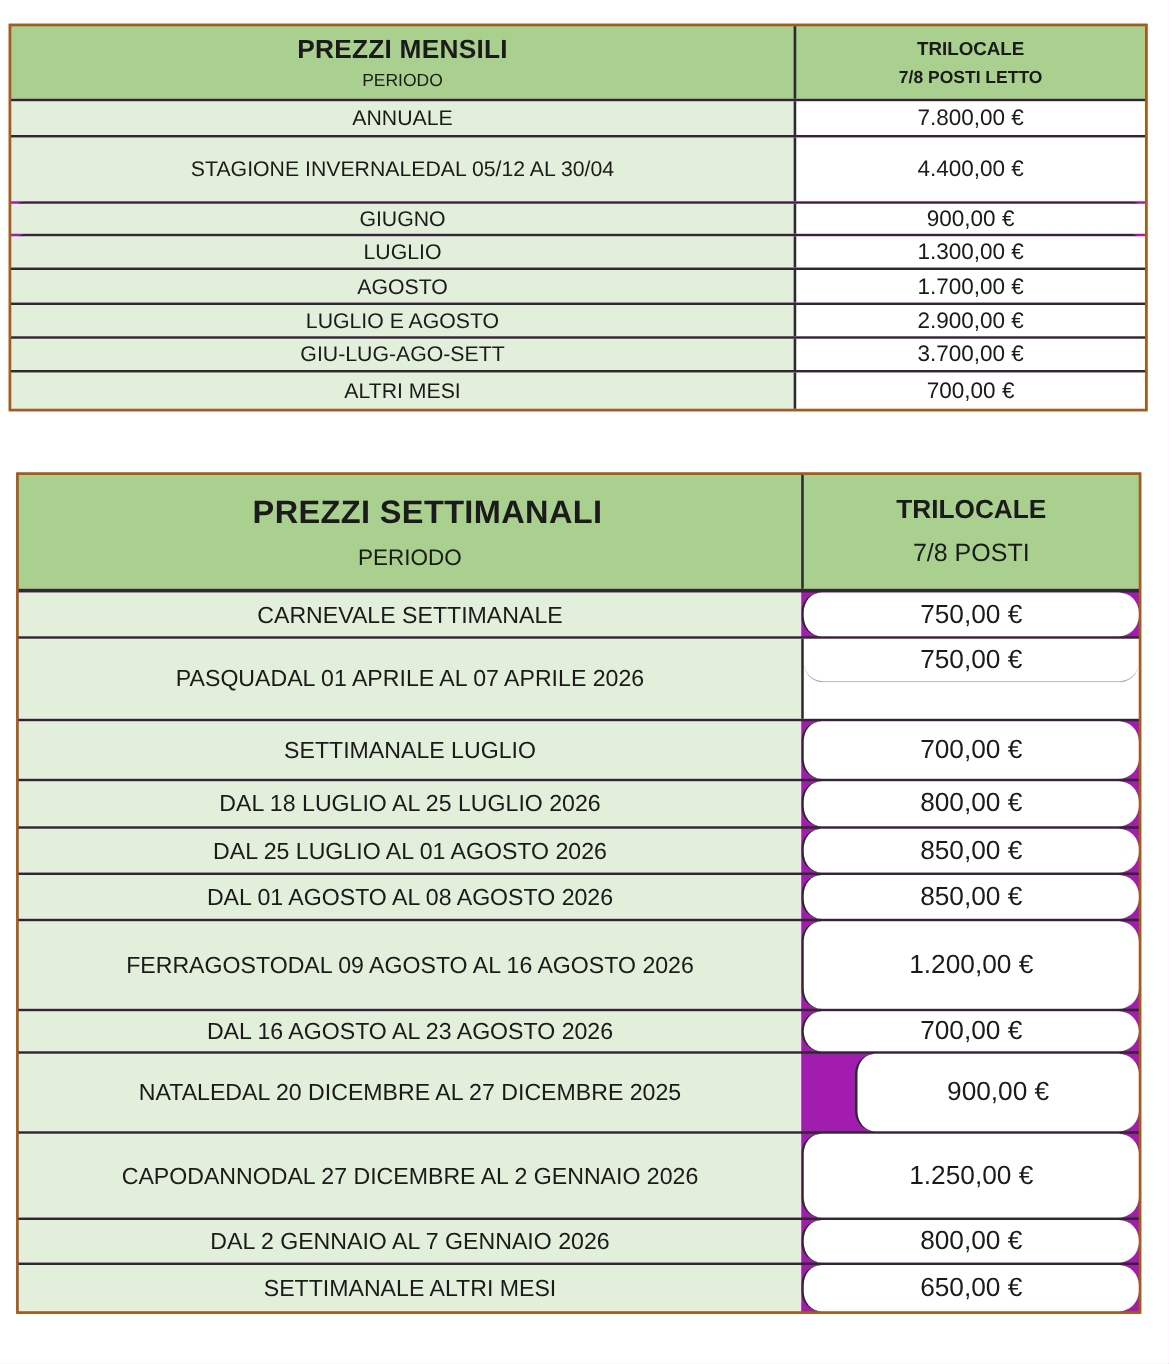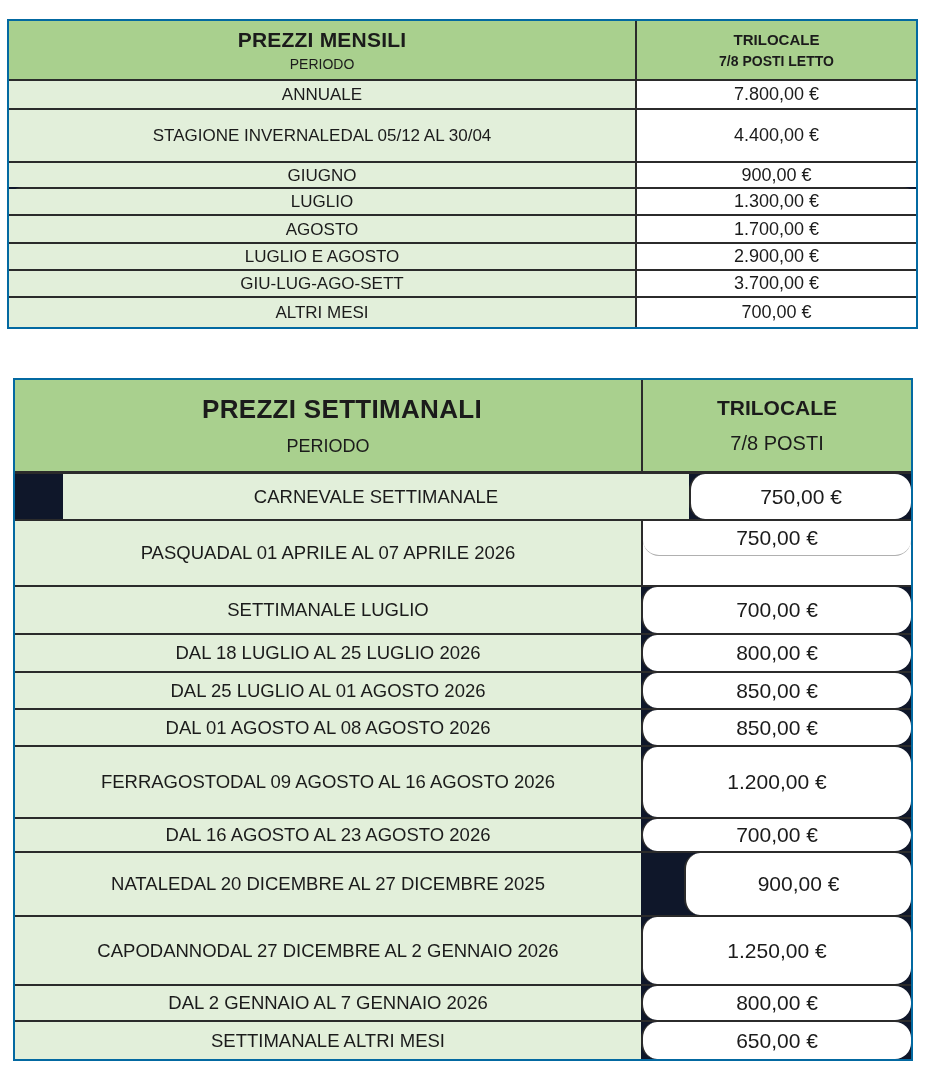--- a/index.html
+++ b/index.html
@@ -12,22 +12,22 @@
   .page {
     position: relative;
     width: 935px;
     height: 1091px;
     background: #ffffff;
     overflow: hidden;
   }
   .tbl {
     position: absolute;
     box-sizing: border-box;
-    border: 2px solid #0369a1;
-    background: #0f172a;
+    border: 2px solid #a16207;
+    background: #a21caf;
   }
   #monthly-table { left: 7px;  top: 19px;  width: 911px; }
   #weekly-table  { left: 13px; top: 378px; width: 900px; }
 
   .row {
     display: grid;
     grid-template-columns: 626px 1fr;
     box-sizing: border-box;
   }
   .row + .row { border-top: 2px solid #2b2b2b; }
@@ -101,21 +101,21 @@
     </div>
 
     <div class="row" style="height:53px;">
       <div class="c c-left two-line">
         <span class="p-label">STAGIONE INVERNALE</span>
         <span class="p-label">DAL 05/12 AL 30/04</span>
       </div>
       <div class="c c-right price">4.400,00 €</div>
     </div>
 
-    <div class="row" style="height:26px;">
+    <div class="row" style="height:26px;border-radius:12px;">
       <div class="c c-left p-label">GIUGNO</div>
       <div class="c c-right price">900,00 €</div>
     </div>
 
     <div class="row" style="height:27px;border-radius:13px;">
       <div class="c c-left p-label">LUGLIO</div>
       <div class="c c-right price">1.300,00 €</div>
     </div>
 
     <div class="row" style="height:28px;">
@@ -146,21 +146,21 @@
       <div class="c c-left">
         <div class="title">PREZZI SETTIMANALI</div>
         <div class="period-hdr">PERIODO</div>
       </div>
       <div class="c c-right" style="background:#a9d08e;">
         <div class="unit1">TRILOCALE</div>
         <div class="unit2">7/8 POSTI</div>
       </div>
     </div>
 
-    <div class="row" style="height:47px;padding-left:48px;">
+    <div class="row" style="height:37px;">
       <div class="c c-left p-label">CARNEVALE SETTIMANALE</div>
       <div class="c c-right price">750,00 €</div>
     </div>
 
     <div class="row" style="height:66px;">
       <div class="c c-left two-line">
         <span class="p-label">PASQUA</span>
         <span class="p-label">DAL 01 APRILE AL 07 APRILE 2026</span>
       </div>
       <div class="c c-right split">

